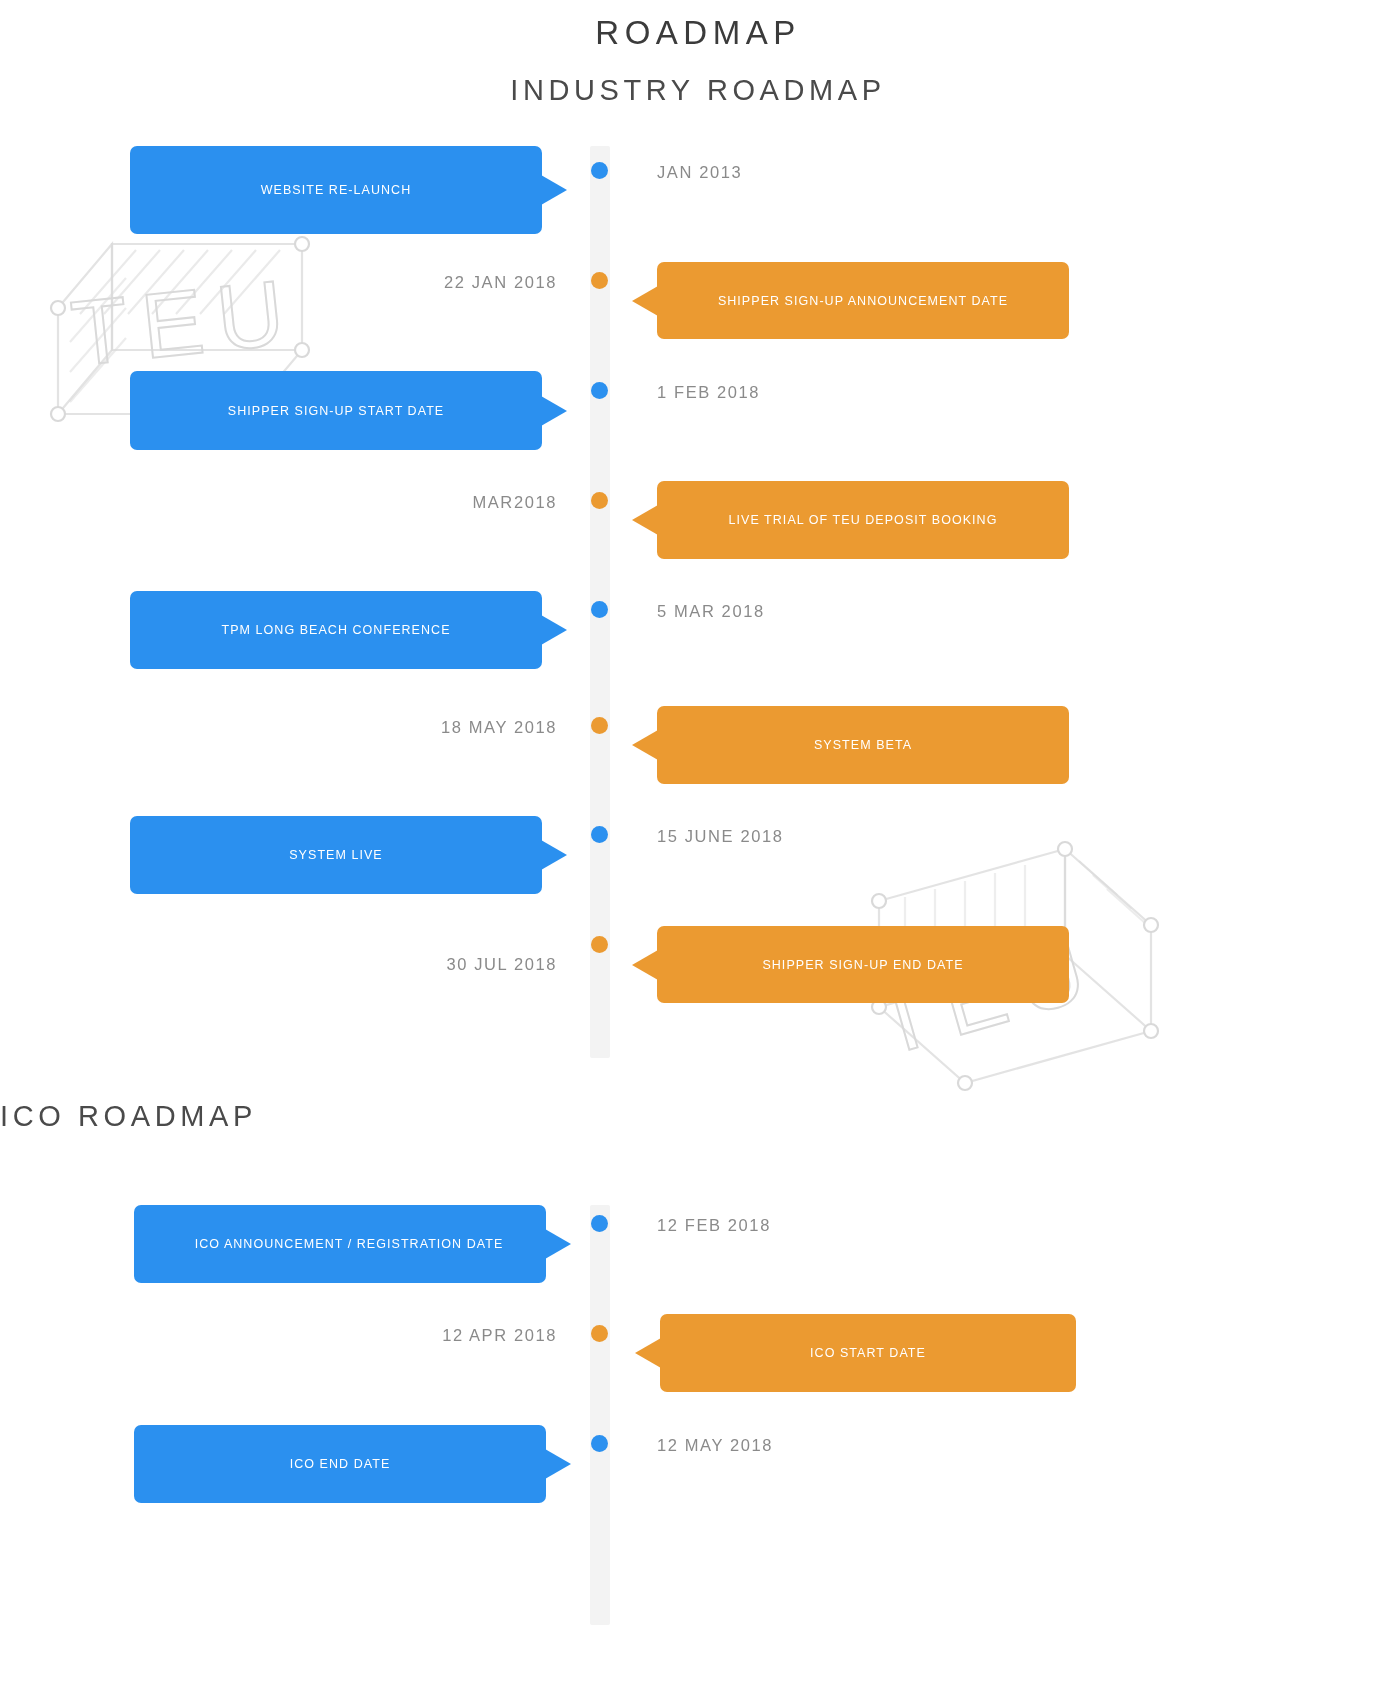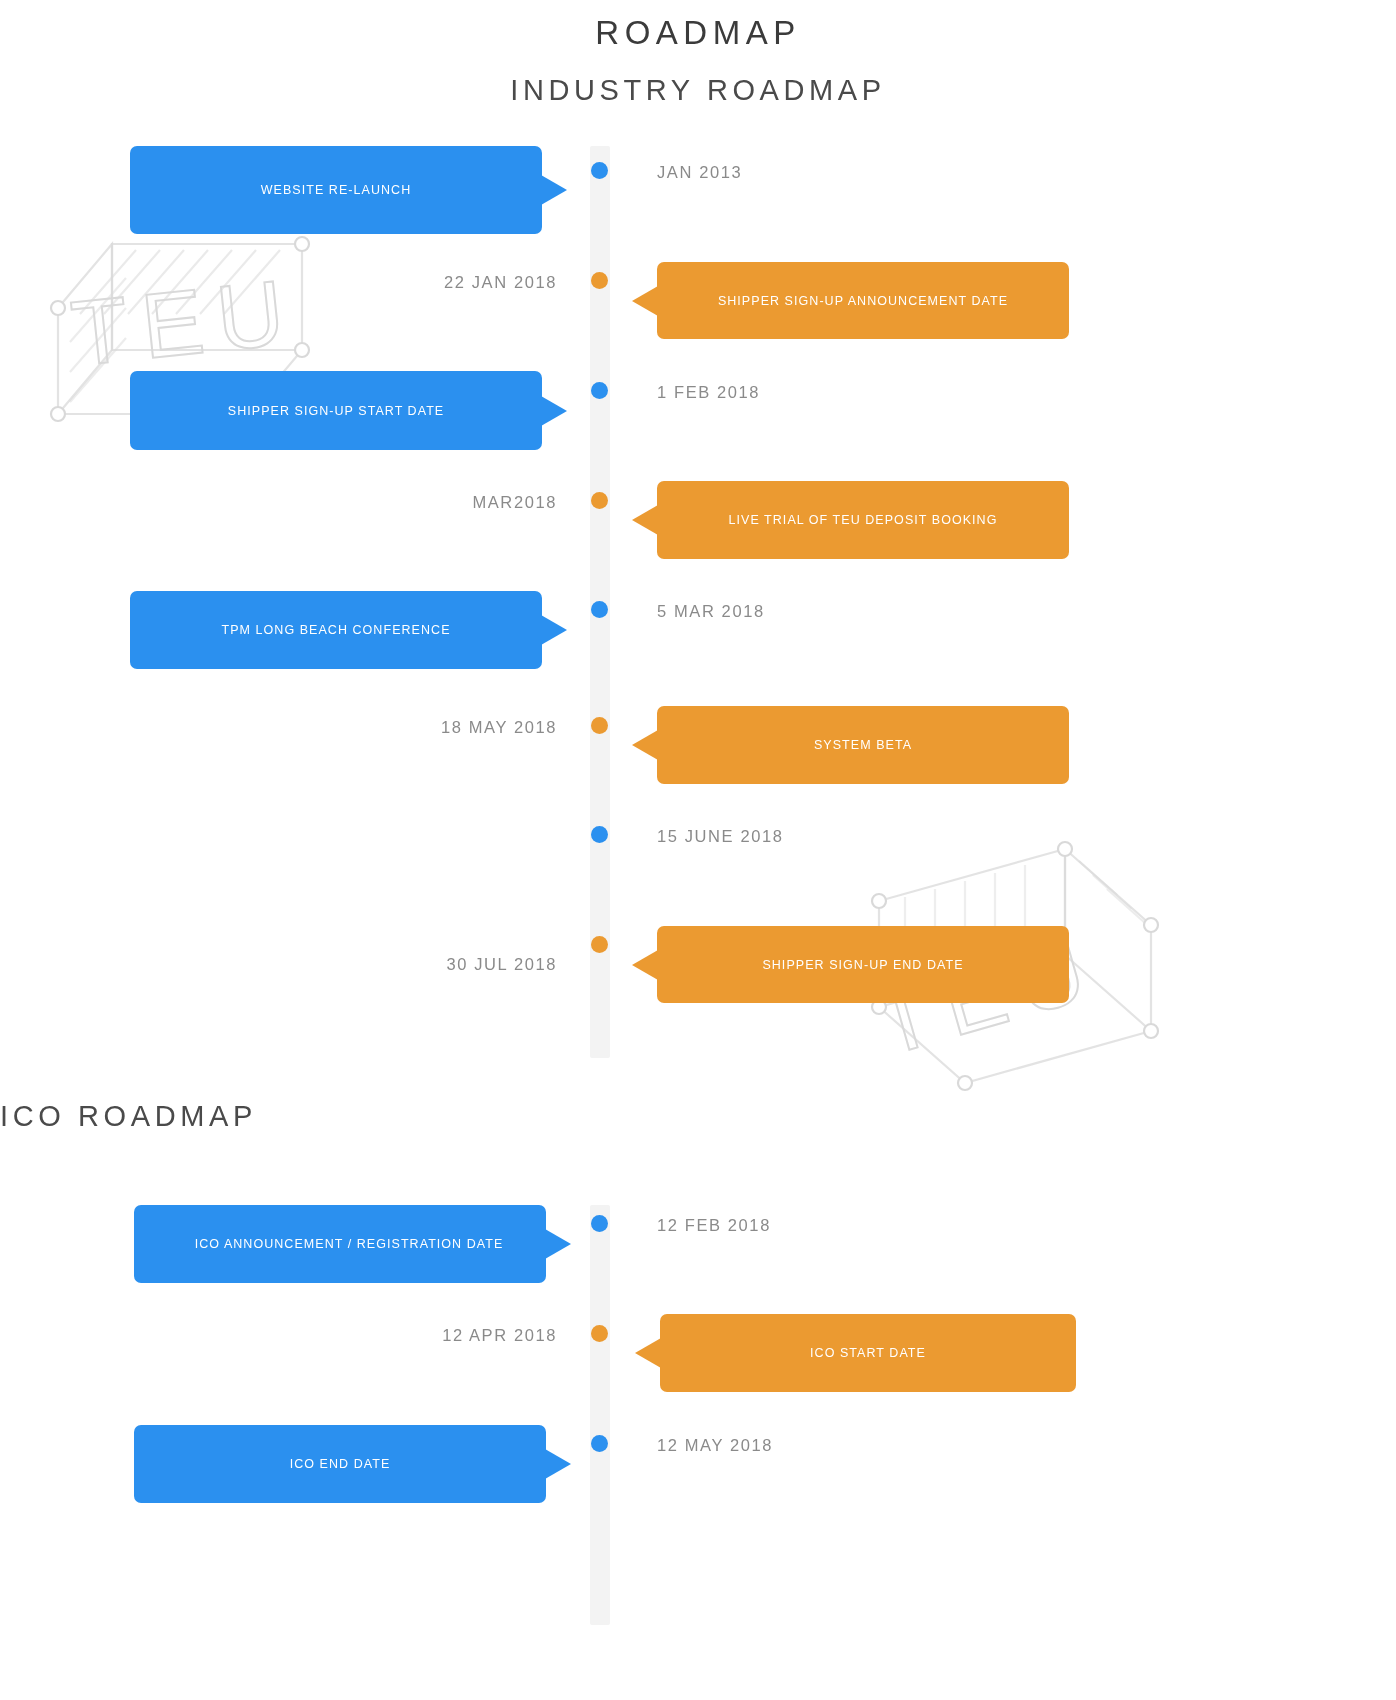--- a/index.html
+++ b/index.html
@@ -149,20 +149,23 @@
   </div>
   <div class="dot blue" style="top:601px;"></div>
   <div class="date right" style="top:602px;">5 MAR 2018</div>
 
   <div class="date left" style="top:718px;">18 MAY 2018</div>
   <div class="dot orange" style="top:717px;"></div>
   <div class="card orange" style="left:657px;top:706px;width:412px;height:78px;">
     <span>SYSTEM BETA</span>
   </div>
 
+  <div class="card blue" style="left:130px;top:816px;width:412px;height:78px;">
+    <span>SYSTEM LIVE</span>
+  </div>
   <div class="dot blue" style="top:826px;"></div>
   <div class="date right" style="top:827px;">15 JUNE 2018</div>
 
   <div class="date left" style="top:955px;">30 JUL 2018</div>
   <div class="dot orange" style="top:936px;"></div>
   <div class="card orange" style="left:657px;top:926px;width:412px;height:77px;">
     <span>SHIPPER SIGN-UP END DATE</span>
   </div>
 
   <div class="card blue" style="left:134px;top:1205px;width:412px;height:78px;padding-left:36px;">

